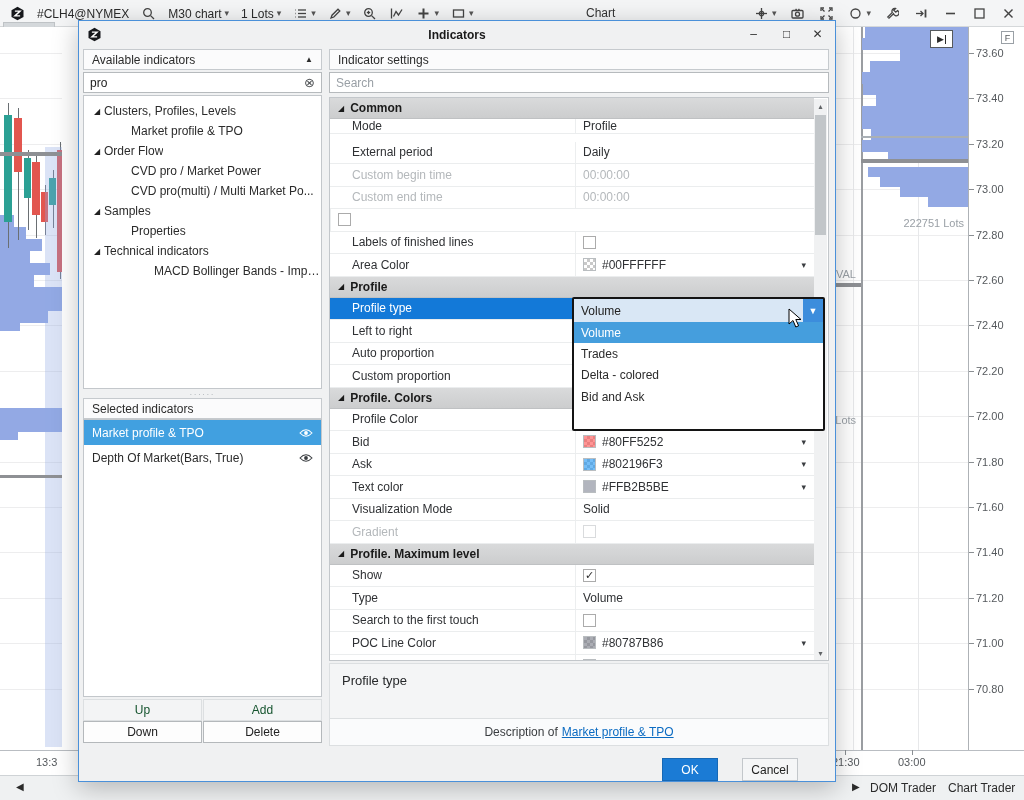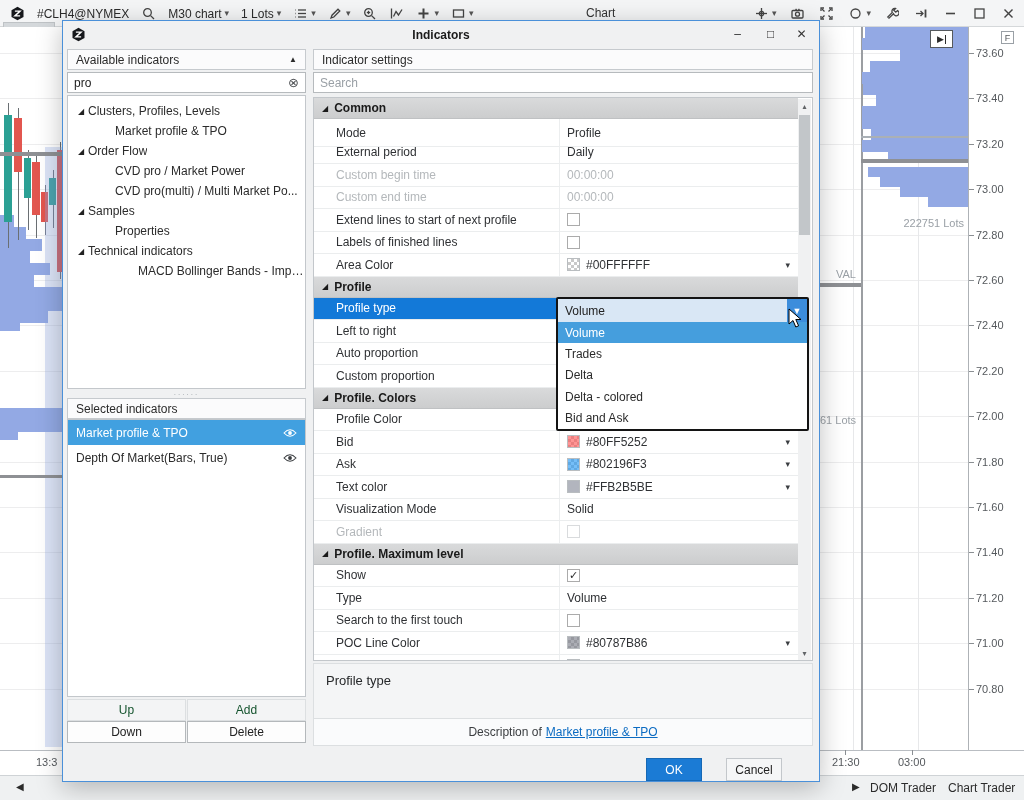--- a/index.html
+++ b/index.html
@@ -35,21 +35,21 @@
   .candle { position:absolute; }
   .wick { position:absolute; width:1px; background:#6a6f73; }
   #time-strip { left:0; top:750px; width:1024px; height:25px; background:#fff; border-top:1px solid #b9bdc2; }
   .time-label { position:absolute; top:5px; font-size:11px; color:#55595d; }
   .time-tick { position:absolute; top:-1px; width:1px; height:5px; background:#8b8f93; }
   #bottom-bar { left:0; top:775px; width:1024px; height:25px; background:#eff1f2; border-top:1px solid #cfd3d6; }
   .bb-tab { position:absolute; top:5px; font-size:12px; color:#2b2b2b; }
   #left-edge { left:0; top:27px; width:2px; height:773px; background:#3d84cf; }
 
   
-  #dialog { left:62px; top:20px; width:758px; height:762px; background:#f0f1f2;
+  #dialog { left:78px; top:20px; width:758px; height:762px; background:#f0f1f2;
             border:1px solid #4a90d9; box-shadow:0 6px 24px rgba(0,0,0,.25);text-decoration:underline; }
   #dlg-title { left:0; top:0; width:100%; height:27px; display:flex; align-items:center; }
   #dlg-title-text { position:absolute; left:0; right:0; text-align:center; font-weight:bold; font-size:12px; color:#1a1a1a; }
   .win-btn { position:absolute; top:0; width:31px; height:26px; display:flex; align-items:center; justify-content:center; font-size:12px; color:#333; }
   .panel-header { background:#fbfbfc; border:1px solid #c6cace; display:flex; align-items:center;
                   padding:0 8px; font-size:12px; color:#2b2b2b; }
   .searchbox { background:#fff; border:1px solid #b6babd; display:flex; align-items:center; padding:0 6px; }
   .searchbox .q { flex:1; font-size:12px; color:#222; }
   .searchbox .ph { color:#9aa0a6; }
   .clear-btn { color:#4a4d50; font-size:13px; }
@@ -510,21 +510,21 @@
     <span>Indicator settings</span>
   </div>
   <div class="searchbox abs" style="left:250px;top:51px;width:500px;height:21px">
     <span class="q ph">Search</span>
   </div>
   <div id="grid" class="abs" style="left:250px;top:76px;width:500px;height:564px">
       <div class="g-row g-section" style="top: 0px; height: 21px;">
         <span class="s-arrow" style="align-self: center;">◢</span>
         <span class="s-label" style="align-self: center;">Common</span>
       </div>
-      <div class="g-row" style="top: 21px; height: 28px;">
+      <div class="g-row" style="top: 21px; height: 15px;">
         <div class="g-label">Mode</div>
         <div class="g-value">
           <span>Profile</span>
         </div>
       </div>
       <div class="g-row" style="top: 43.5px; height: 22.5px;">
         <div class="g-label">External period</div>
         <div class="g-value">
           <span>Daily</span>
         </div>
@@ -535,21 +535,20 @@
           <span class="muted">00:00:00</span>
         </div>
       </div>
       <div class="g-row" style="top: 88.5px; height: 22.5px;">
         <div class="g-label muted">Custom end time</div>
         <div class="g-value">
           <span class="muted">00:00:00</span>
         </div>
       </div>
       <div class="g-row" style="top: 111px; height: 22.5px;">
-        <div class="g-label">Extend lines to start of next profile</div>
         <div class="g-value">
           <span class="checkbox"></span>
         </div>
       </div>
       <div class="g-row" style="top: 133.5px; height: 22.5px;">
         <div class="g-label">Labels of finished lines</div>
         <div class="g-value">
           <span class="checkbox"></span>
         </div>
       </div>
@@ -699,21 +698,20 @@
   <div id="cancel-btn" class="footer-btn" style="left:663px;top:737px">Cancel</div>
 
   <div id="dd-wrap" class="abs">
     <div id="dd-combo">
       <span>Volume</span>
     </div>
     <div id="dd-arrow">▼</div>
     <div id="dd-list">
         <div class="dd-opt hl">Volume</div>
         <div class="dd-opt">Trades</div>
-        <div class="dd-opt">Delta</div>
         <div class="dd-opt">Delta - colored</div>
         <div class="dd-opt">Bid and Ask</div>
       </div>
   </div>
 </div>
 
 <svg id="cursor" class="abs" viewBox="0 0 16 22">
   <path d="M1 1 L1 16 L5 12.5 L7.8 19 L10.6 17.8 L7.8 11.5 L13 11.5 Z" fill="#fff" stroke="#000" stroke-width="1"></path>
 </svg>
 

